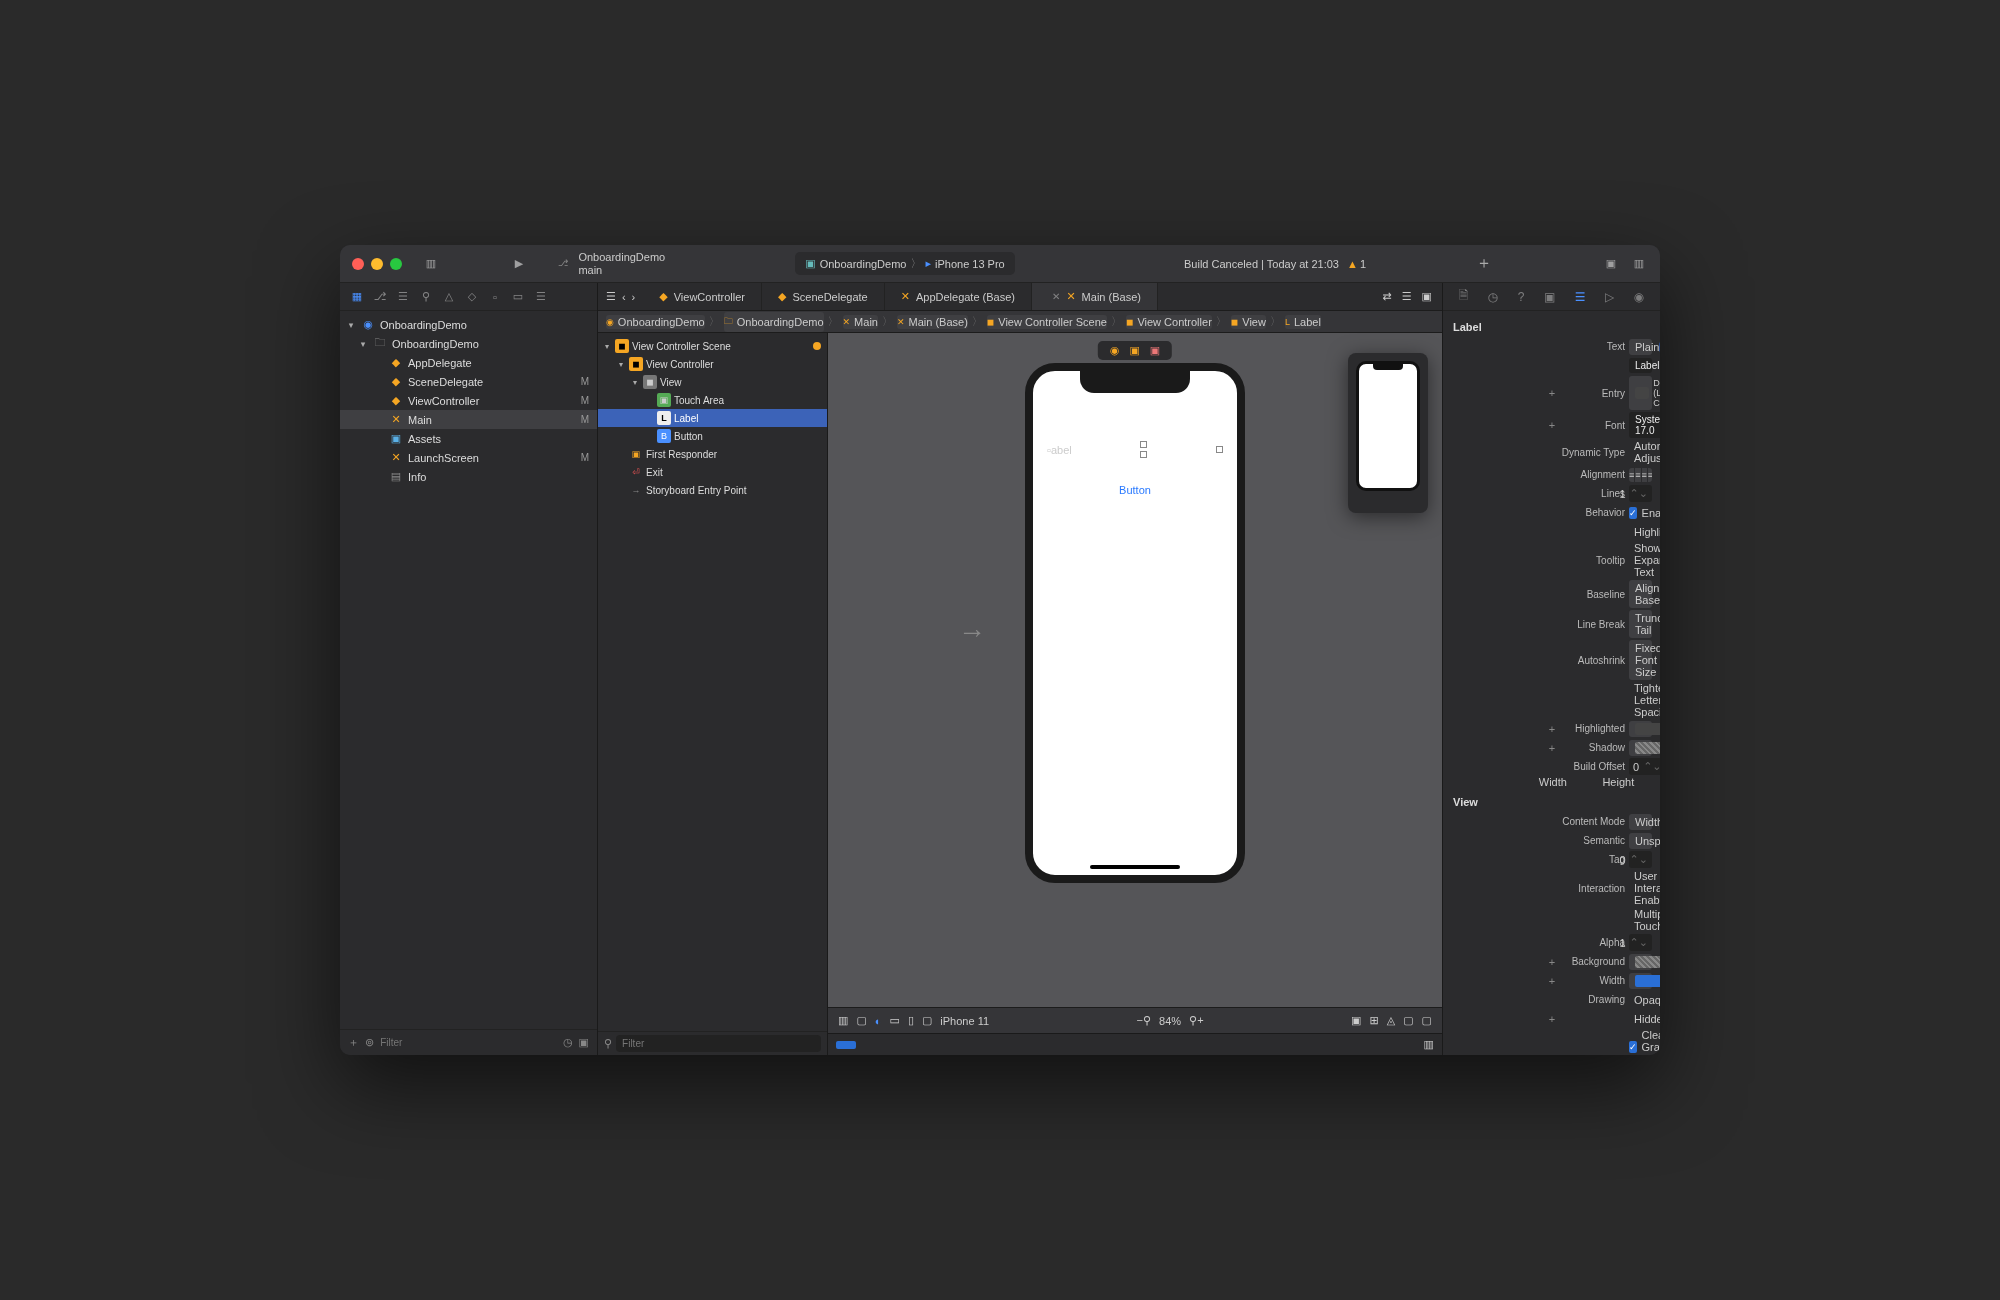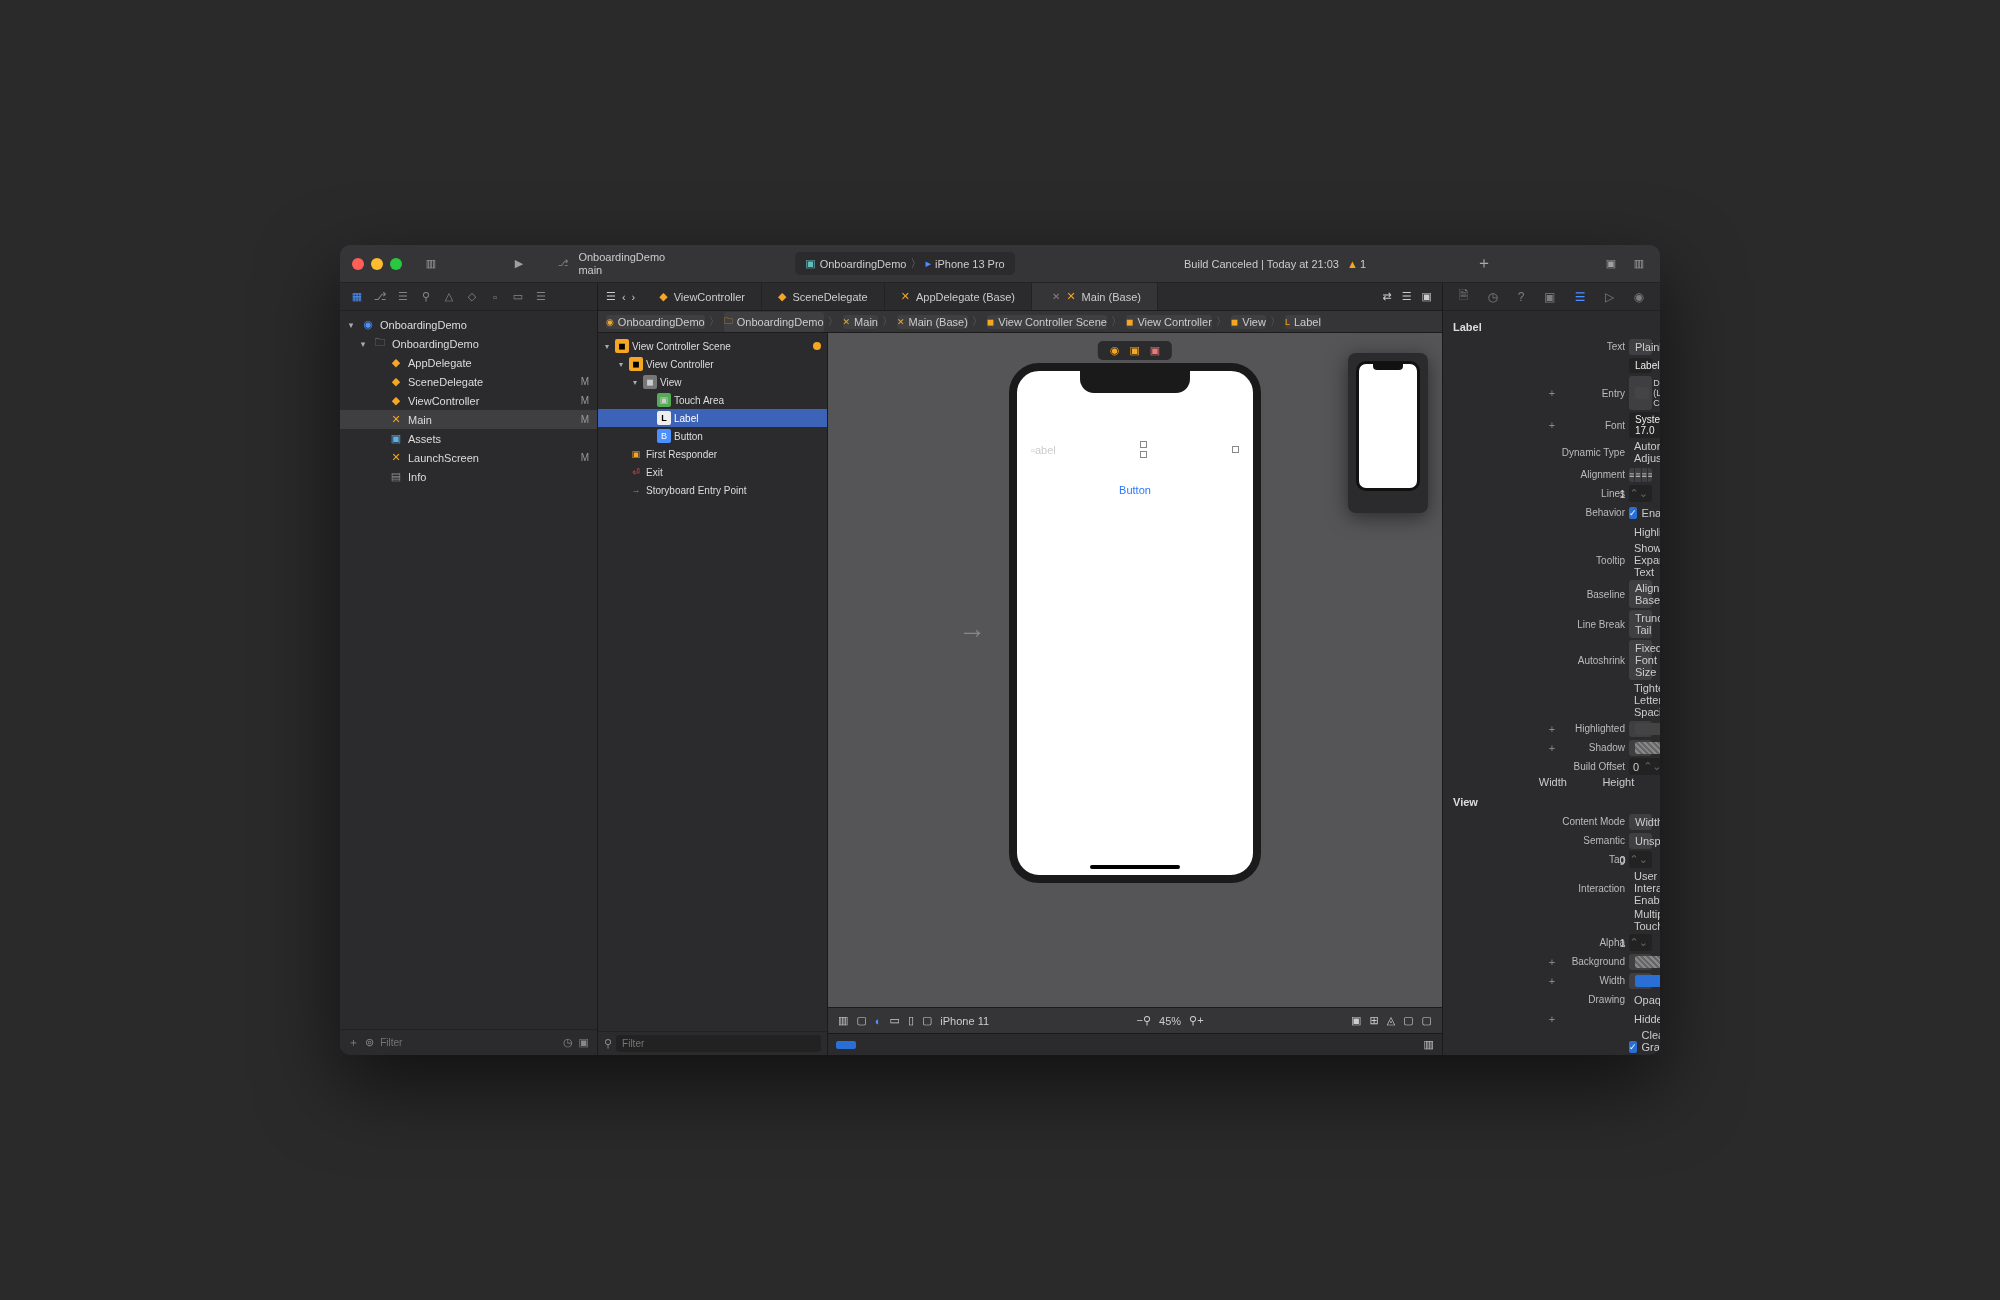--- a/index.html
+++ b/index.html
@@ -51,21 +51,21 @@
 .orow.sel{background:#3c63b8;color:#fff;}
 .orow.sel .lbl{color:#fff;}
 .orow .dot{width:8px;height:8px;margin-left:auto;border-radius:50%;background:#f5a623;}
 .ic-scene{background:#f5a623;color:#000}.ic-vc{background:#f5a623;color:#000}.ic-view{background:#777}.ic-safe{background:#5a5}.ic-label{background:#eee;color:#000;font-weight:bold}.ic-button{background:#4a90ff;color:#fff}
 .outline-foot{height:24px;border-top:1px solid #222;display:flex;align-items:center;padding:0 6px;}
 .outline-foot input{flex:1;background:#222;border:none;border-radius:4px;padding:3px 6px;color:#aaa;font-size:10px;outline:none;}
 .canvas-wrap{flex:1;position:relative;background:#555558;display:flex;flex-direction:column;}
 .canvas{flex:1;position:relative;overflow:hidden;}
 .device-bar{position:absolute;top:8px;left:50%;transform:translateX(-50%);background:#2b2b2d;border-radius:5px;padding:3px 12px;display:flex;gap:10px;font-size:10px;}
 .device-bar span{color:#f5a623;}
-.phone{position:absolute;top:30px;left:50%;transform:translateX(-50%);width:252px;height:520px;background:#fff;border:8px solid #1a1a1a;border-radius:30px;overflow:hidden;}
+.phone{position:absolute;top:30px;left:50%;transform:translateX(-50%);width:220px;height:520px;background:#fff;border:8px solid #1a1a1a;border-radius:30px;overflow:hidden;}
 .notch{position:absolute;top:0;left:50%;transform:translateX(-50%);width:110px;height:22px;background:#1a1a1a;border-radius:0 0 14px 14px;}
 .phone-content{padding:70px 14px;font-size:10px;color:#333;}
 .phone-row{display:flex;justify-content:space-between;align-items:center;}
 .phone-label{font-size:11px;}
 .phone-handles{display:flex;flex-direction:column;gap:3px;align-items:center;}
 .handle{width:7px;height:7px;border:1px solid #888;}
 .phone-button{text-align:center;margin-top:26px;color:#2979ff;font-size:11px;}
 .home-ind{position:absolute;bottom:6px;left:50%;transform:translateX(-50%);width:90px;height:4px;background:#000;border-radius:3px;}
 .arrow{position:absolute;top:280px;left:130px;color:#888;font-size:28px;}
 .mini{position:absolute;top:20px;right:14px;width:80px;height:160px;background:#2b2b2d;border-radius:8px;padding:8px;box-shadow:0 4px 20px rgba(0,0,0,.5);}
@@ -353,21 +353,21 @@
               <span>▥</span>
               <span>▢</span>
               <span style="color:#4a90ff">◐</span>
               <span>▭</span>
               <span>▯</span>
               <span>▢</span>
               <span>iPhone 11</span>
             </div>
             <div class="mid">
               <span>−⚲</span>
-              <span>45%</span>
+              <span>84%</span>
               <span>⚲+</span>
             </div>
             <div class="grp">
               <span>▣</span>
               <span>⊞</span>
               <span>◬</span>
               <span>▢</span>
               <span>▢</span>
             </div>
           </div>

